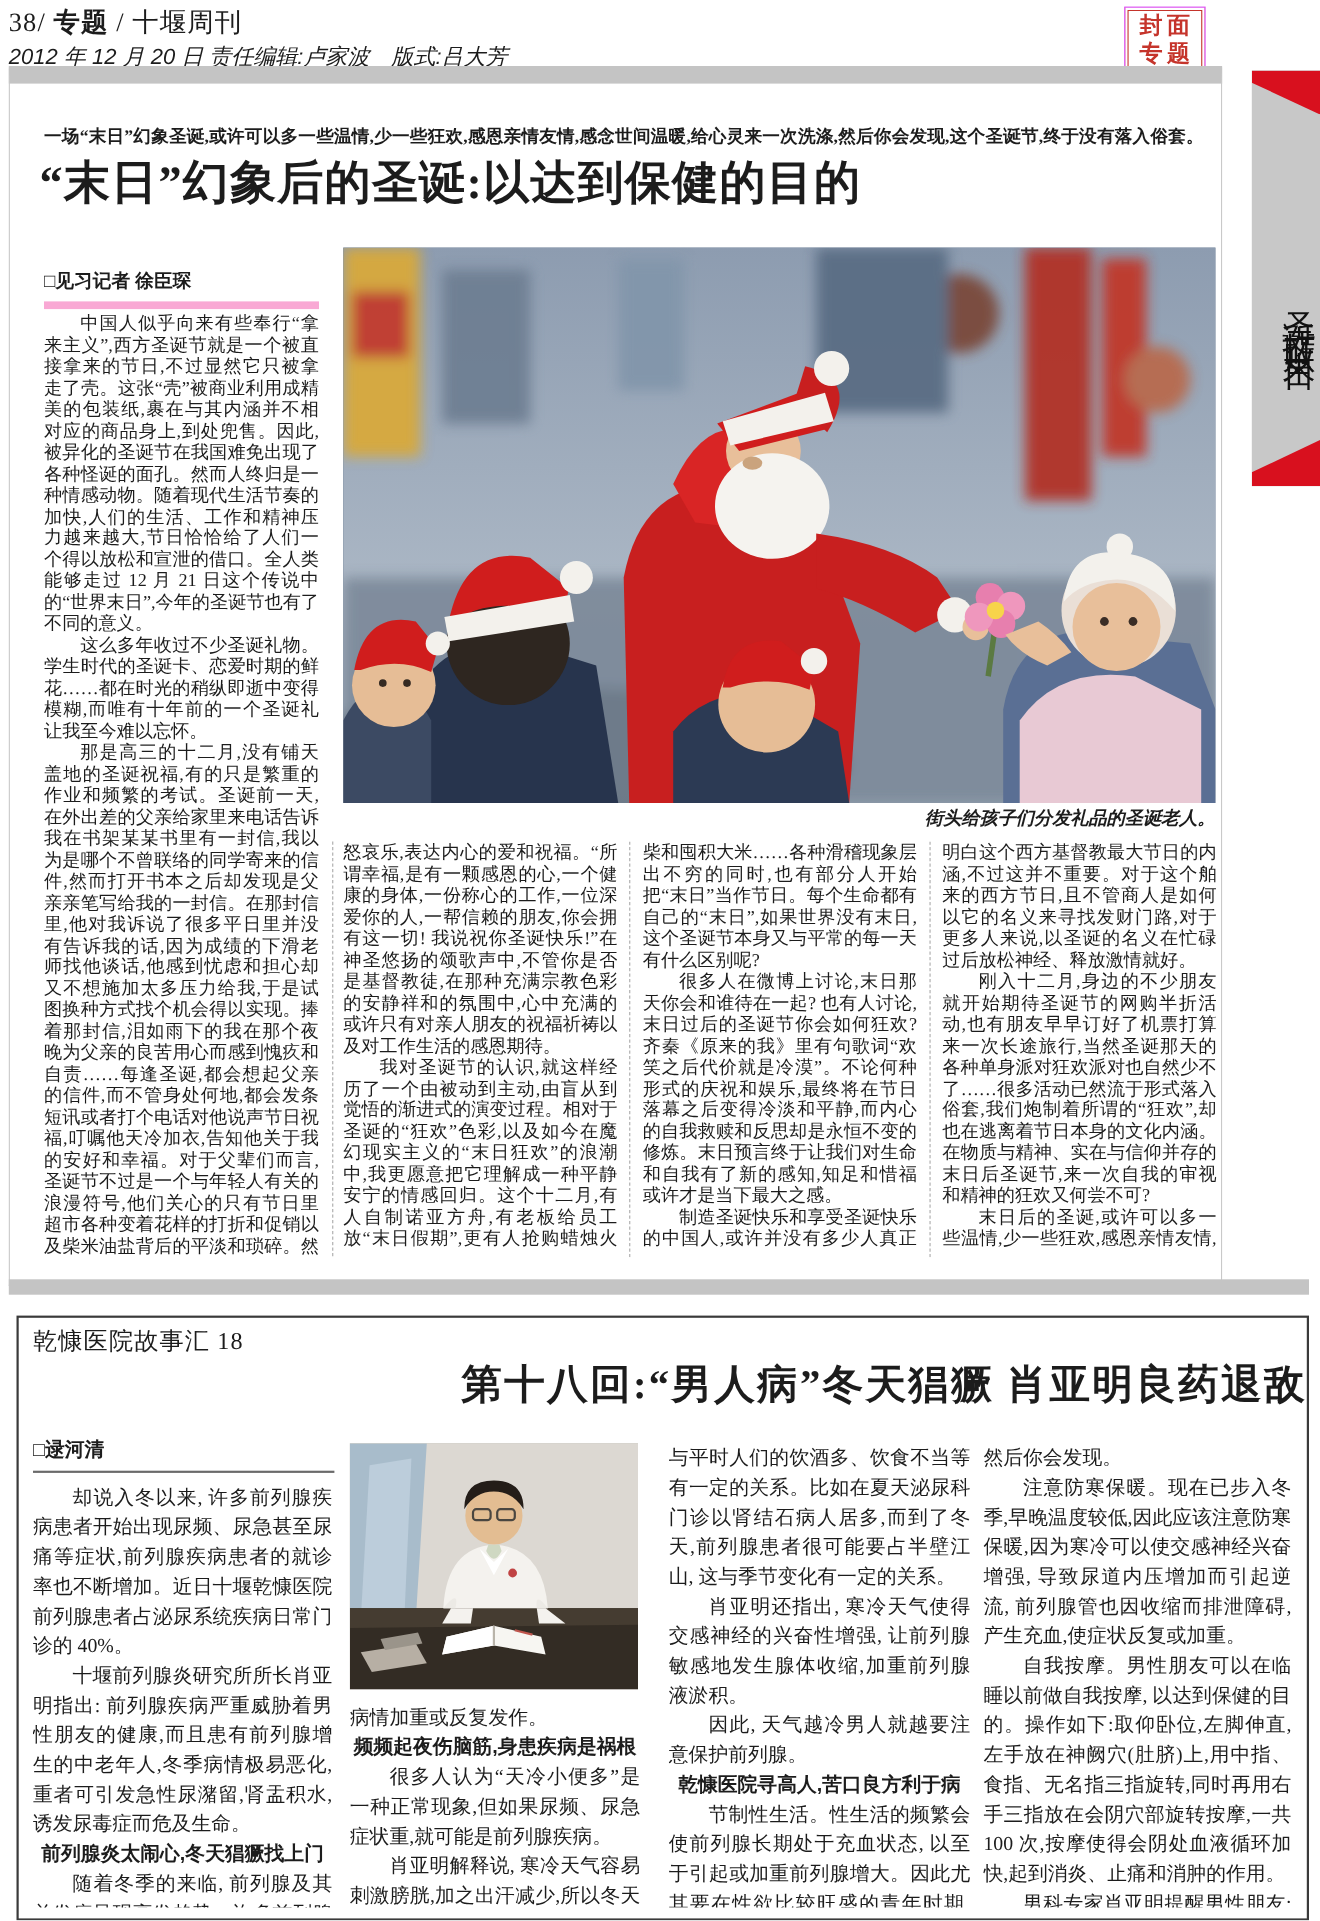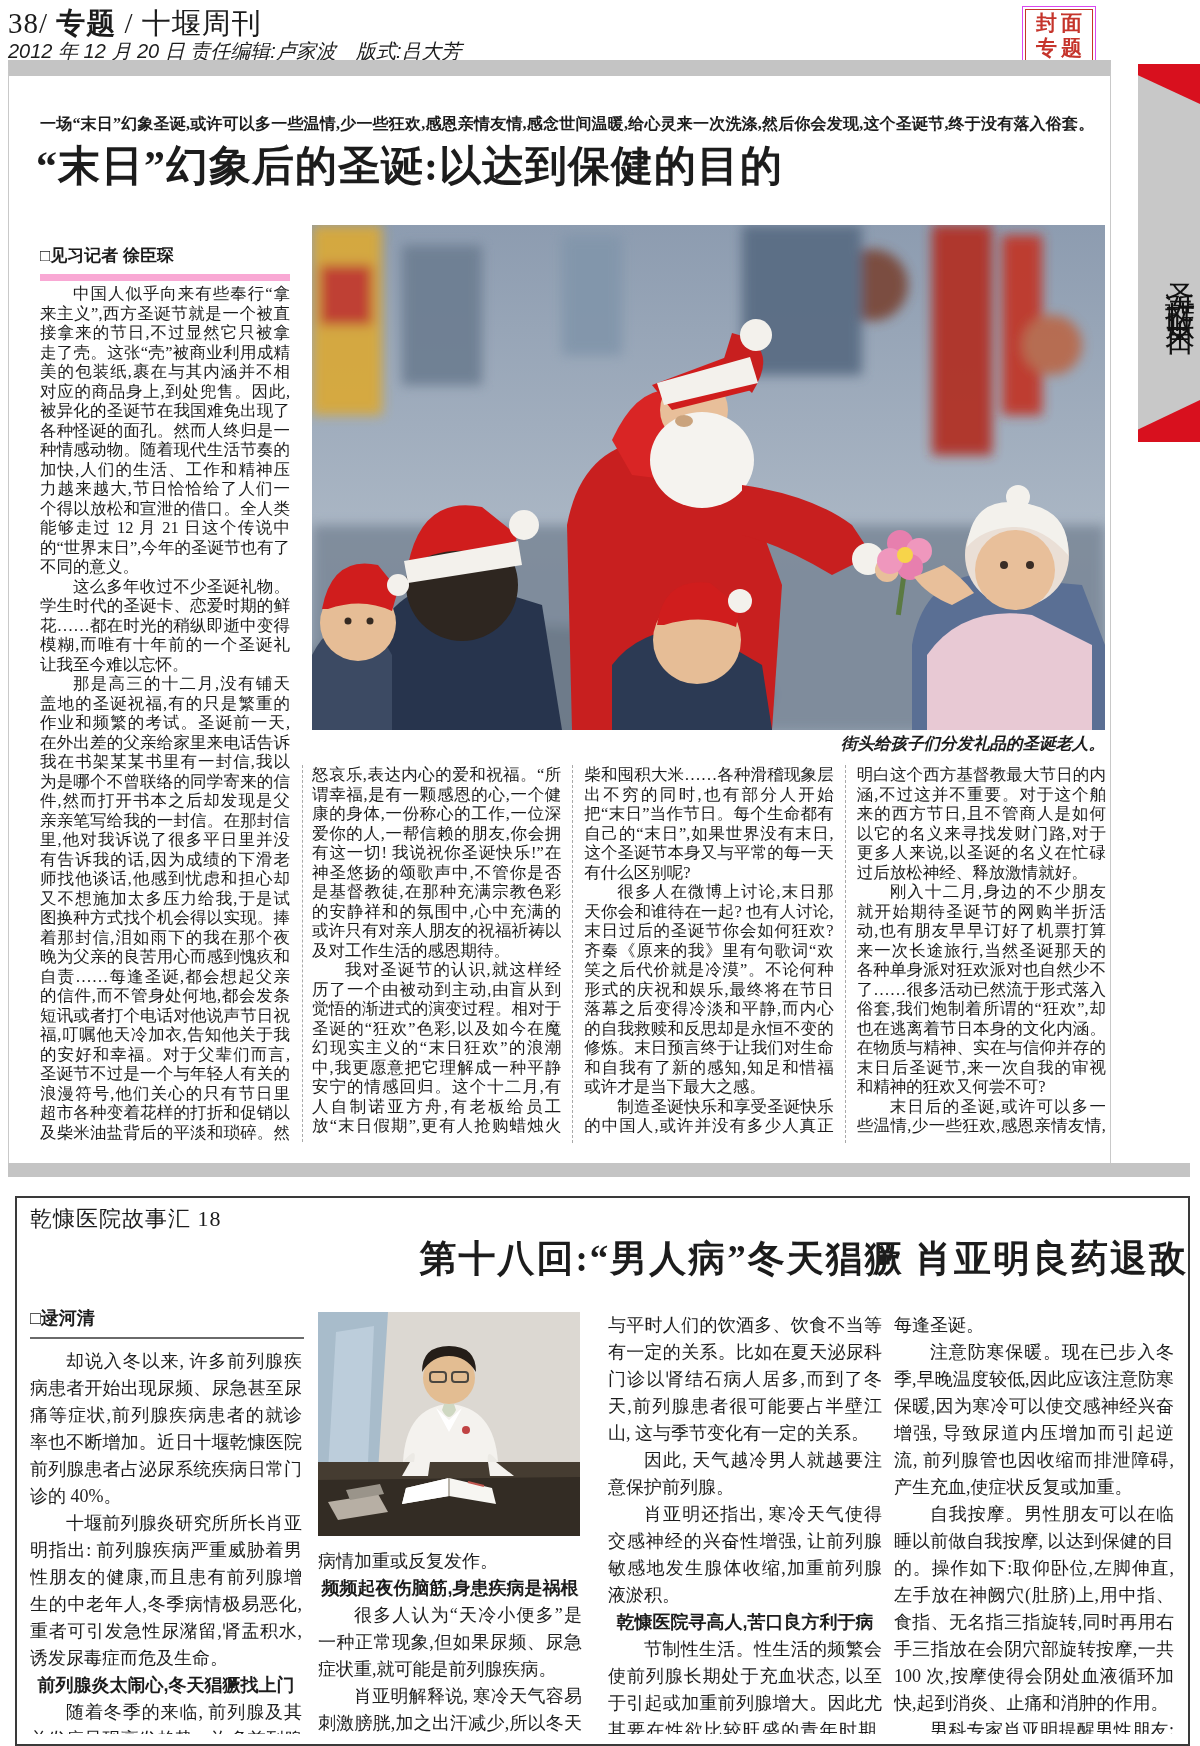--- a/index.html
+++ b/index.html
@@ -1,21 +1,21 @@
 <!DOCTYPE html>
 <html><head>
 <meta charset="utf-8">
 <style>
   html,body{margin:0;padding:0;background:#ffffff;}
   .page{position:relative;width:1200px;height:1746px;background:#fff;overflow:hidden;
         font-family:"Liberation Serif","DejaVu Serif",serif;color:#1c1c1c;}
   .abs{position:absolute;}
 
   
-  .masthead{left:8px;top:4px;font-size:29px;letter-spacing:1px;font-family:Liberation Serif, serif;}
+  .masthead{left:8px;top:4px;font-size:24px;letter-spacing:1px;font-family:Liberation Serif, serif;}
   .masthead .pgno{font-weight:400;}
   .masthead .sect{font-weight:bold;}
   .masthead .pub{font-weight:400;}
   .dateline{left:8px;top:38px;font-size:20px;font-style:italic;font-weight:normal;
             font-family:"Liberation Sans","DejaVu Sans",sans-serif;}
 
   
   .badge{left:1022px;top:6px;width:72px;height:58px;background:#fff;
          border:1px solid #d946ef;box-shadow:inset 0 0 0 2px #fff,inset 0 0 0 3px #c5342b;
          display:flex;flex-direction:column;align-items:center;justify-content:center;
@@ -259,25 +259,25 @@
       <p class="ind">随着冬季的来临, 前列腺及其并发症呈现高发趋势。许多前列腺疾病患者久违的尿频、尿急又找上门来,前列腺疾病门诊患者也剧增。</p>
     </div>
   <div class="abs bcol2 bodytext b-body">
       <p class="cont">病情加重或反复发作。</p>
       <p class="sub">频频起夜伤脑筋,身患疾病是祸根</p>
       <p class="ind">很多人认为“天冷小便多”是一种正常现象,但如果尿频、尿急症状重,就可能是前列腺疾病。</p>
       <p class="ind">肖亚明解释说, 寒冷天气容易刺激膀胱,加之出汗减少,所以冬天小便自然多。而最近中老年前列腺疾病患者, 尤其是前列腺增生病人增多,除了是受寒冷刺激外,</p>
     </div>
   <div class="abs bcol3 bodytext b-body">
       <p class="cont">与平时人们的饮酒多、饮食不当等有一定的关系。比如在夏天泌尿科门诊以肾结石病人居多,而到了冬天,前列腺患者很可能要占半壁江山, 这与季节变化有一定的关系。</p>
+      <p class="ind">肖亚明还指出, 寒冷天气使得交感神经的兴奋性增强, 让前列腺敏感地发生腺体收缩,加重前列腺液淤积。</p>
       <p class="ind">因此, 天气越冷男人就越要注意保护前列腺。</p>
-      <p class="ind">肖亚明还指出, 寒冷天气使得交感神经的兴奋性增强, 让前列腺敏感地发生腺体收缩,加重前列腺液淤积。</p>
       <p class="sub">乾慷医院寻高人,苦口良方利于病</p>
       <p class="ind">节制性生活。性生活的频繁会使前列腺长期处于充血状态, 以至于引起或加重前列腺增大。因此尤其要在性欲比较旺盛的青年时期,注意节制性生活,避免前列腺反复充血, 给前列腺充分恢复和休整的时间。</p>
     </div>
   <div class="abs bcol4 bodytext b-body">
-      <p class="cont">每逢圣诞。</p>
+      <p class="cont">然后你会发现。</p>
       <p class="ind">注意防寒保暖。现在已步入冬季,早晚温度较低,因此应该注意防寒保暖,因为寒冷可以使交感神经兴奋增强, 导致尿道内压增加而引起逆流, 前列腺管也因收缩而排泄障碍,产生充血,使症状反复或加重。</p>
       <p class="ind">自我按摩。男性朋友可以在临睡以前做自我按摩, 以达到保健的目的。操作如下:取仰卧位,左脚伸直,左手放在神阙穴(肚脐)上,用中指、食指、无名指三指旋转,同时再用右手三指放在会阴穴部旋转按摩,一共 100 次,按摩使得会阴处血液循环加快,起到消炎、止痛和消肿的作用。</p>
       <p class="ind">男科专家肖亚明提醒男性朋友: 以上预防保养的方法应该从青年时期就开始做起。另外,还要在日常生活中养成规律、科学的生活习惯。进行适当体育锻炼以转移对慢性前列腺炎的心理负担, 消除焦虑情绪,防止产生精神症状。生活要规律,劳逸结合。坐的时间不宜太长,以免影响阴部的血液循环;骑车的时间也不能过长;夫妻生活要有规律。</p>
     </div>
 
 </div>
 
 </body></html>

